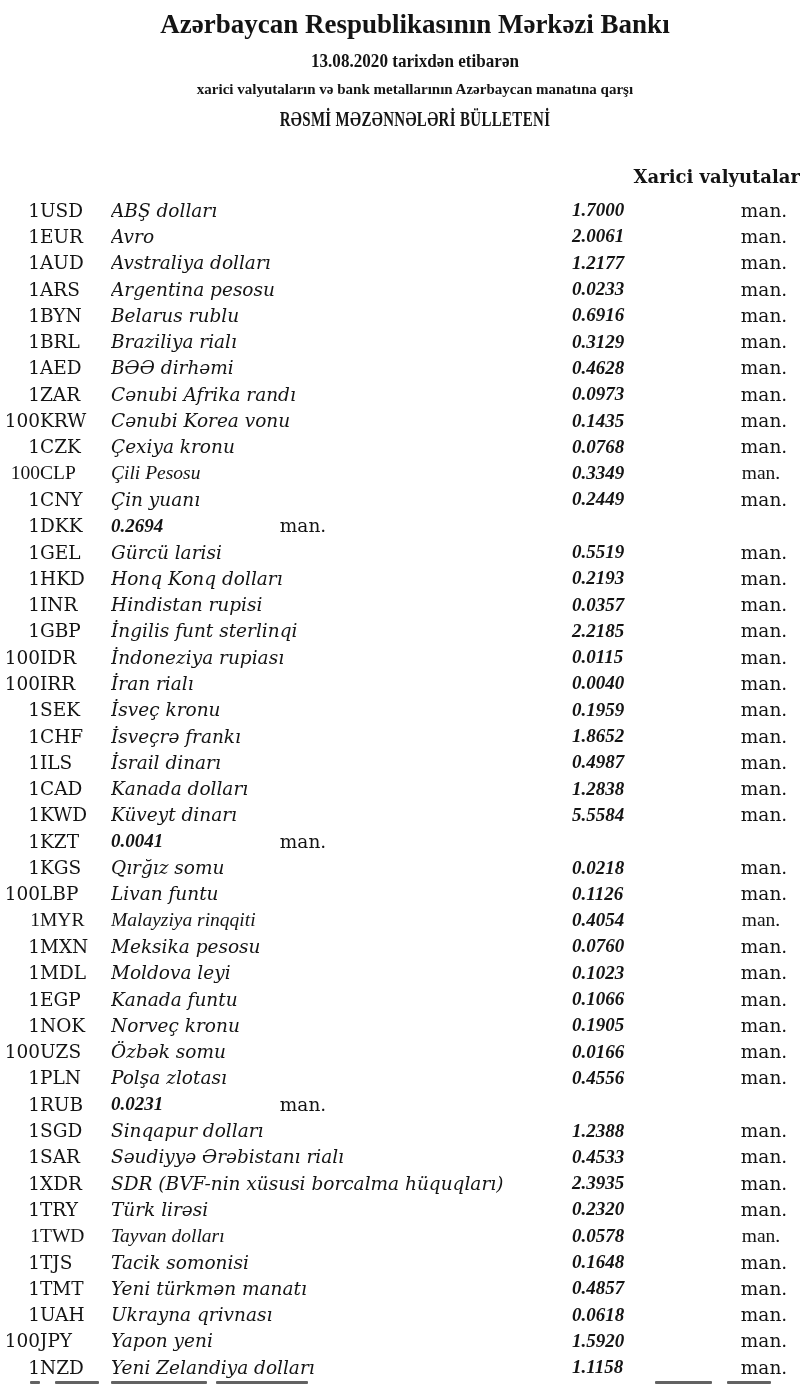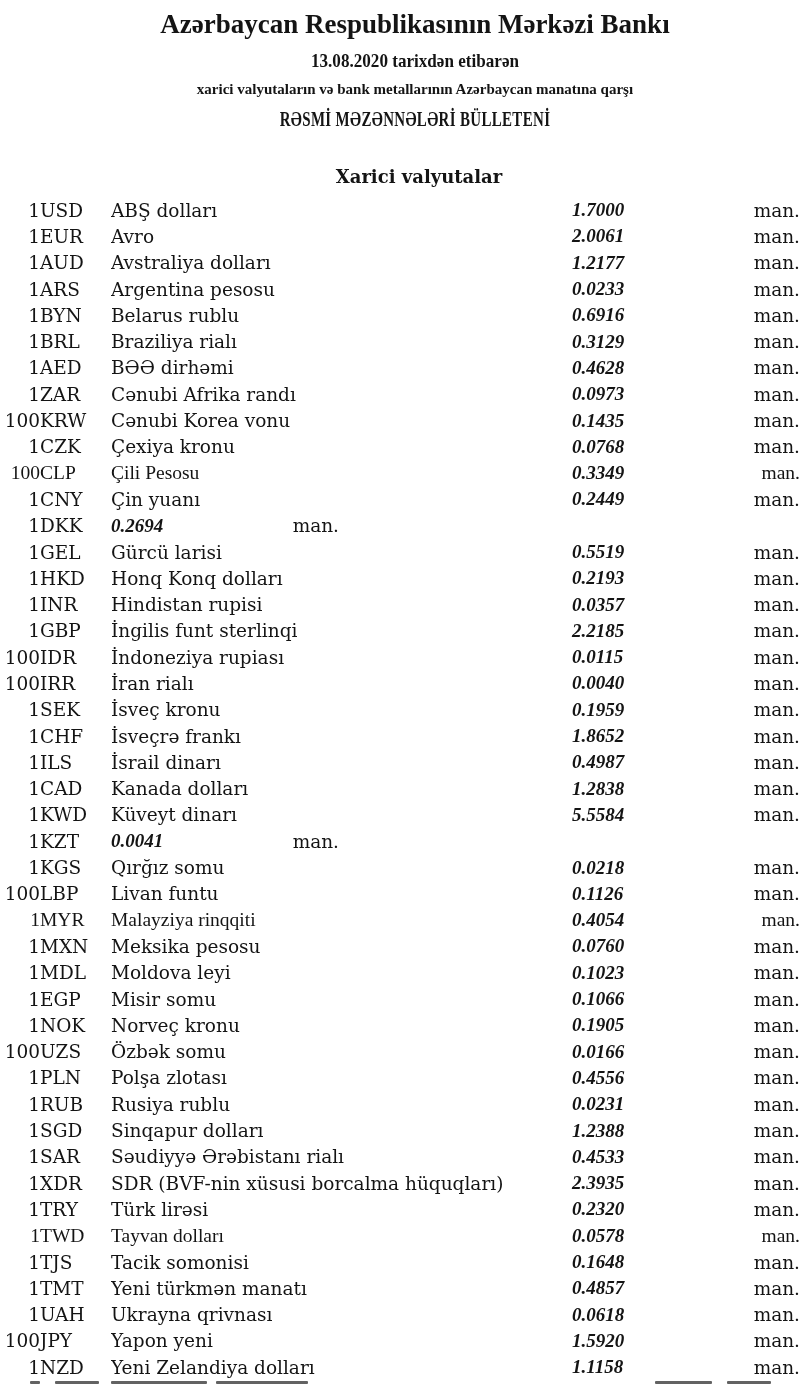--- a/index.html
+++ b/index.html
@@ -47,21 +47,21 @@
     transform: scaleX(0.68);
   }
 
   
   .section-title {
     position: absolute;
     top: 166px;
     left: 0;
     right: 0;
     padding-left: 38px;
-    text-align: center;
+    text-align: right;
     font-weight: bold;
     font-size: 18px;
     line-height: 22px;
   }
 
   
   .table {
     position: absolute;
     top: 197px;
     left: 0;
@@ -69,30 +69,30 @@
   }
   .row {
     display: flex;
     align-items: center;
     height: 26.31px;
     font-size: 18.5px;
     white-space: nowrap;
   }
   .row .qty   { flex: none; width: 40px;  text-align: right; }
   .row .code  { flex: none; width: 71px;  }
-  .row .name  { flex: 1 1 auto; overflow: hidden; }
+  .row .name  { flex: 1 1 auto; overflow: hidden; font-style: italic; }
   .row .rate  {
     flex: none; width: 140px; 
     font-family: "Liberation Serif", serif;
     font-weight: bold; font-style: italic;
     font-size: 19px;
   }
   .row .unit  {
     flex: none; width: 88px; box-sizing: border-box;
-    padding-left: 16px; text-align: right;
+    padding-left: 16px; text-align: center;
   }
   .row.condensed { font-family: "Liberation Serif", serif; font-size: 19.5px; }
   .row.condensed .unit { padding-left: 10px; }
 
   
   .clip-strip { position: relative; height: 5px; overflow: hidden; }
   .clip-strip i {
     position: absolute; top: 1px; height: 3px;
     background: #2e2e2e; opacity: 0.75; border-radius: 1px;
   }
@@ -353,21 +353,21 @@
     <span class="qty">1</span>
     <span class="code">MDL</span>
     <span class="name">Moldova leyi</span>
     <span class="rate">0.1023</span>
     <span class="unit">man.</span>
   </div>
 
   <div class="row">
     <span class="qty">1</span>
     <span class="code">EGP</span>
-    <span class="name">Misir somu</span>
+    <span class="name">Kanada funtu</span>
     <span class="rate">0.1066</span>
     <span class="unit">man.</span>
   </div>
 
   <div class="row">
     <span class="qty">1</span>
     <span class="code">NOK</span>
     <span class="name">Norveç kronu</span>
     <span class="rate">0.1905</span>
     <span class="unit">man.</span>
@@ -385,21 +385,20 @@
     <span class="qty">1</span>
     <span class="code">PLN</span>
     <span class="name">Polşa zlotası</span>
     <span class="rate">0.4556</span>
     <span class="unit">man.</span>
   </div>
 
   <div class="row">
     <span class="qty">1</span>
     <span class="code">RUB</span>
-    <span class="name">Rusiya rublu</span>
     <span class="rate">0.0231</span>
     <span class="unit">man.</span>
   </div>
 
   <div class="row">
     <span class="qty">1</span>
     <span class="code">SGD</span>
     <span class="name">Sinqapur dolları</span>
     <span class="rate">1.2388</span>
     <span class="unit">man.</span>

